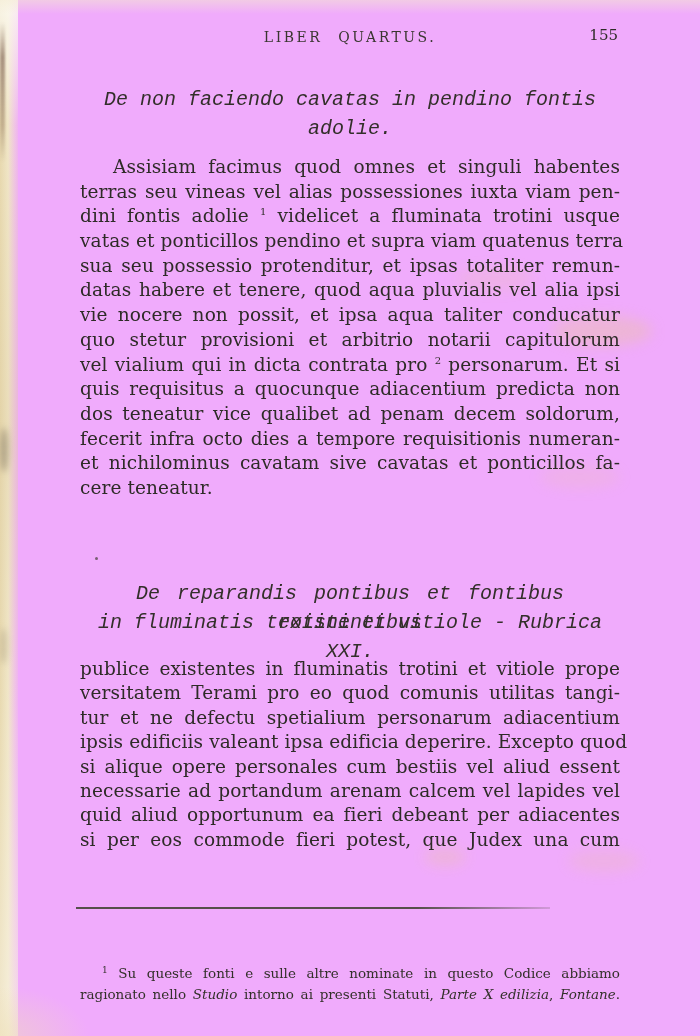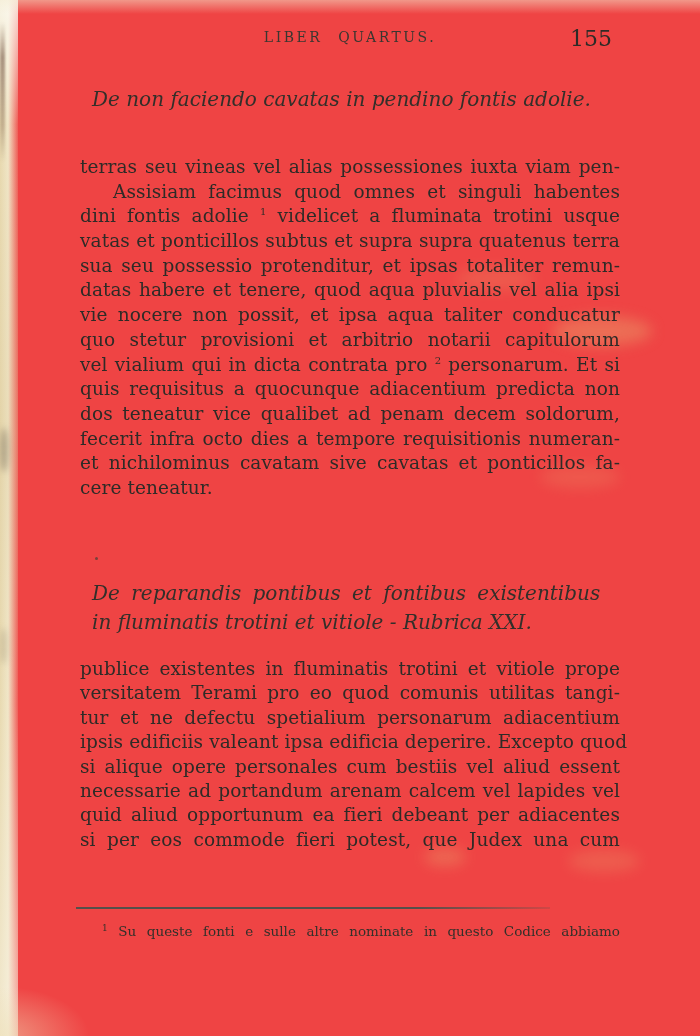--- a/index.html
+++ b/index.html
@@ -1,18 +1,18 @@
 <!DOCTYPE html>
 <html><head>
 <meta charset="utf-8">
 <style>
   html,body { margin:0; padding:0; background:#e8e4da; }
   .page {
     position:relative; width:700px; height:1036px; overflow:hidden;
-    background:#ef4444; color:#2e2b27;
+    background:#f0abfc; color:#2e2b27;
     font-family:"DejaVu Serif", serif;
   }
   
   .edge-left {
     position:absolute; left:0; top:0; width:18px; height:1036px;
     background:linear-gradient(to right, #e7d8ae 0%, #f1e7c9 45%, rgba(252,251,246,0) 100%);
   }
   .edge-left::before {
     content:""; position:absolute; left:0; top:0; width:100%; height:100%;
     background:linear-gradient(to bottom,
@@ -47,23 +47,23 @@
   .stain.s3 { left:540px; top:466px; width:80px;  height:22px; opacity:.5; }
   .stain.s4 { left:424px; top:848px; width:42px;  height:18px; opacity:.85; }
   .stain.s5 { left:568px; top:850px; width:72px;  height:22px; opacity:.6; }
   .speck { position:absolute; left:95px; top:557px; width:3px; height:3px; border-radius:50%; background:rgba(70,64,56,.7); }
 
   .running-header { position:absolute; top:26px; left:80px; width:540px; height:24px; }
   .rh-title {
     position:absolute; left:0; right:0; top:3px; text-align:center;
     font-size:14px; letter-spacing:2.5px; word-spacing:9px; color:#3a3630;
   }
-  .rh-page { position:absolute; right:8px; top:0; font-size:22px; color:#2e2b27;margin-left:48px; }
+  .rh-page { position:absolute; right:2px; top:0; font-size:15px; color:#2e2b27;margin-left:48px; }
 
-  .heading { position:absolute; left:92px; width:540px; font-style:italic; font-size:20px; color:#332f2a; }
+  .heading { position:absolute; left:80px; width:540px; text-align:center; font-style:italic; font-size:20px; color:#332f2a;font-family:Liberation Mono, monospace; }
   .heading .hline { height:29px; line-height:29px; }
   .h1 { top:85px; }
   .h2 { top:579px; }
   .h2 .wide { word-spacing:5px; }
 
   .para { position:absolute; left:80px; width:540px; font-size:18.5px; color:#2e2b27; letter-spacing:.1px; }
   .p1 { top:155px; }
   .p1 .tl { height:24.7px; line-height:24.7px; }
   .p2 { top:657px; }
   .p2 .tl { height:24.4px; line-height:24.4px; }
@@ -71,21 +71,21 @@
   .tl.indent { padding-left:33px; }
   .tl.short { text-align-last:left; }
   sup.fnref { font-size:10px; vertical-align:super; line-height:0; }
 
   .fnrule {
     position:absolute; left:76px; top:907px; width:474px; height:1.5px;
     background:linear-gradient(to right, #55504a 0%, #55504a 72%, rgba(85,80,74,.2) 100%);
   }
   .footnotes { position:absolute; left:80px; top:921px; width:540px; font-size:13.5px; color:#33302a; }
   .fl { height:21px; line-height:21px; text-align:justify; text-align-last:justify; white-space:nowrap; }
-  .fl.indent { padding-left:22px; }
+  .fl.indent { padding-left:22px;margin-top:42px; }
   .fl.short { text-align-last:left; }
   .footnotes sup.fnref { font-size:9px; }
   .it { font-style:italic; }
 </style>
 </head>
 <body>
 
 <div class="page">
 
   <div class="edge-left"></div>
@@ -104,24 +104,24 @@
   <div class="running-header">
     <div class="rh-title">LIBER QUARTUS.</div>
     <div class="rh-page">155</div>
   </div>
 
   <div class="heading h1">
     <div class="hline">De non faciendo cavatas in pendino fontis adolie.</div>
   </div>
 
   <div class="para p1">
+    <div class="tl indent">Assisiam facimus quod omnes et singuli habentes</div>
     <div class="tl">terras seu vineas vel alias possessiones iuxta viam pen-</div>
-    <div class="tl indent">Assisiam facimus quod omnes et singuli habentes</div>
     <div class="tl"><span>dini fontis adolie</span> <sup class="fnref">1</sup> <span>videlicet a fluminata trotini usque</span></div>
-    <div class="tl">vatas et ponticillos subtus et supra supra quatenus terra</div>
+    <div class="tl">vatas et ponticillos pendino et supra viam quatenus terra</div>
     <div class="tl">sua seu possessio protenditur, et ipsas totaliter remun-</div>
     <div class="tl">datas habere et tenere, quod aqua pluvialis vel alia ipsi</div>
     <div class="tl">vie nocere non possit, et ipsa aqua taliter conducatur</div>
     <div class="tl">quo stetur provisioni et arbitrio notarii capitulorum</div>
     <div class="tl"><span>vel vialium qui in dicta contrata pro</span> <sup class="fnref">2</sup> <span>personarum. Et si</span></div>
     <div class="tl">quis requisitus a quocunque adiacentium predicta non</div>
     <div class="tl">dos teneatur vice qualibet ad penam decem soldorum,</div>
     <div class="tl">fecerit infra octo dies a tempore requisitionis numeran-</div>
     <div class="tl">et nichilominus cavatam sive cavatas et ponticillos fa-</div>
     <div class="tl short">cere teneatur.</div>
@@ -140,15 +140,16 @@
     <div class="tl">si alique opere personales cum bestiis vel aliud essent</div>
     <div class="tl">necessarie ad portandum arenam calcem vel lapides vel</div>
     <div class="tl">quid aliud opportunum ea fieri debeant per adiacentes</div>
     <div class="tl">si per eos commode fieri potest, que Judex una cum</div>
   </div>
 
   <div class="fnrule"></div>
 
   <div class="footnotes">
     <div class="fl indent"><sup class="fnref">1</sup> <span>Su queste fonti e sulle altre nominate in questo Codice abbiamo</span></div>
+    <div class="fl"><span>ragionato nello </span><span class="it">Studio</span><span> intorno ai presenti Statuti, </span><span class="it">Parte X edilizia</span><span>, </span><span class="it">Fontane</span><span>.</span></div>
   </div>
 
 </div>
 
 </body></html>

